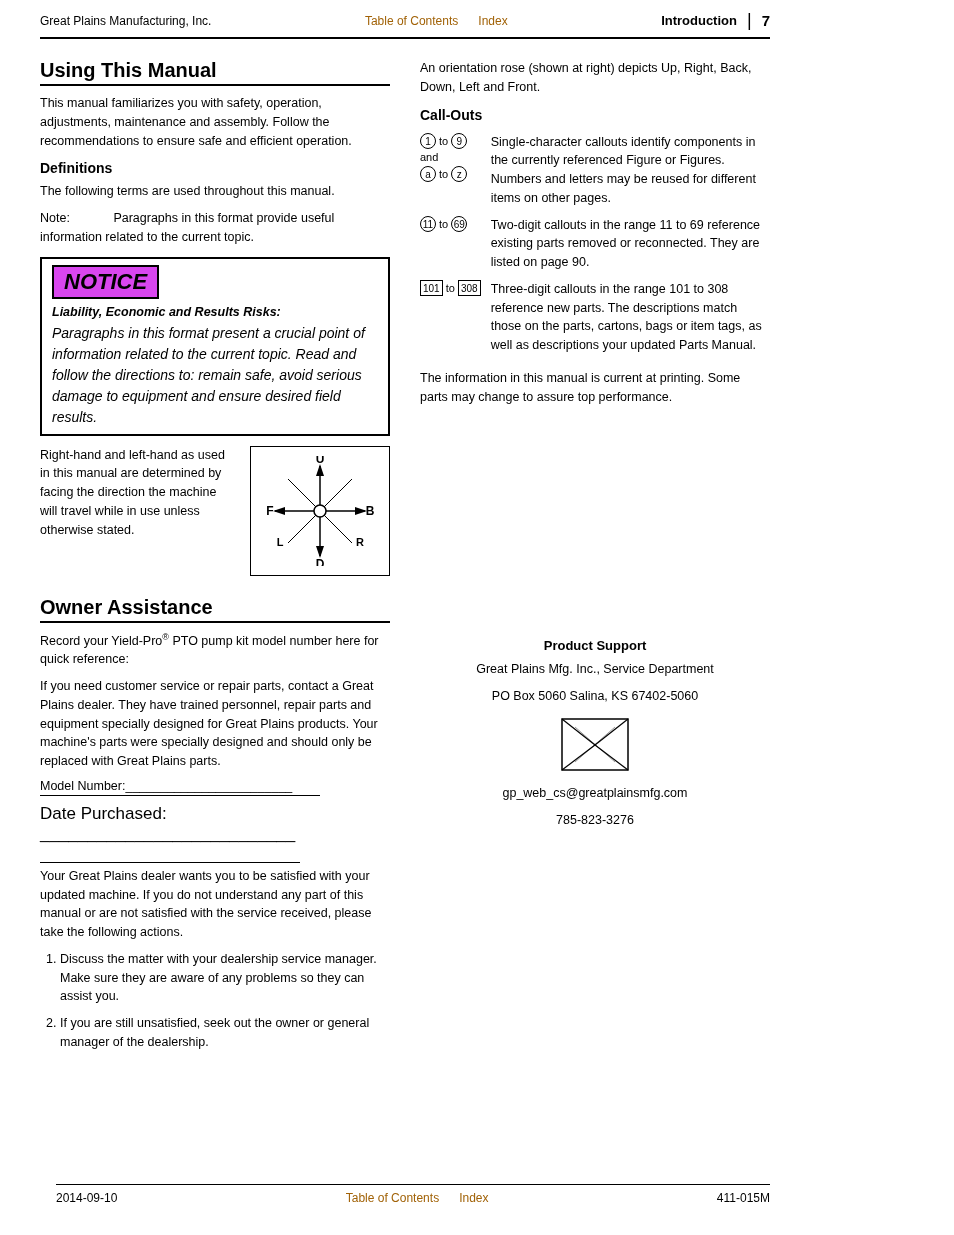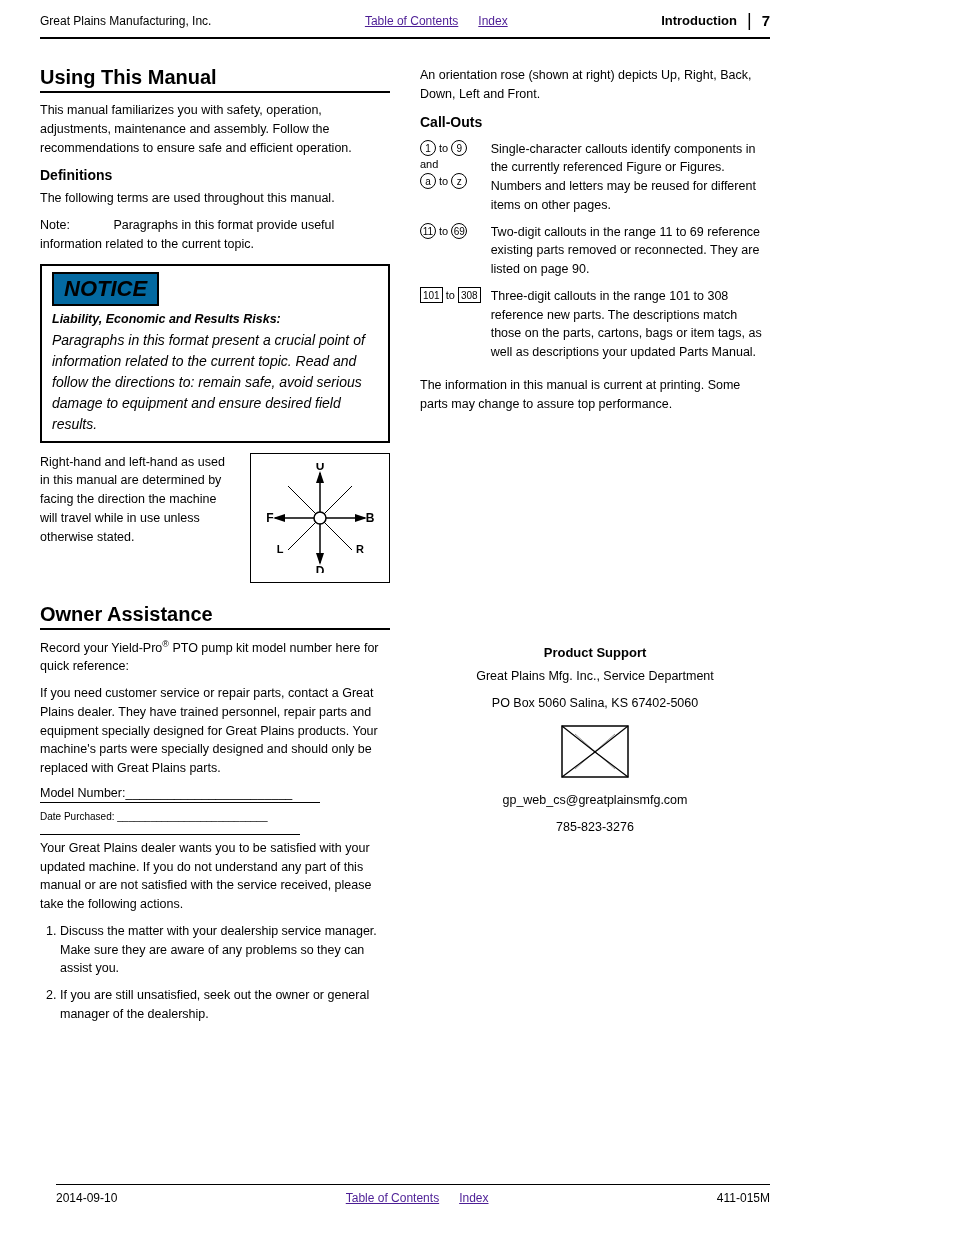--- a/index.html
+++ b/index.html
@@ -27,22 +27,21 @@
       font-size: 12px;
     }
     .header-left {
       color: #000;
     }
     .header-center {
       display: flex;
       gap: 20px;
     }
     .header-center a, .footer-center a {
-      color: #4c1d95;
-      text-decoration: underline;
+      color: #a16207;
       cursor: pointer;
     }
     .header-right {
       font-weight: bold;
       font-size: 13px;
       display: flex;
       align-items: center;
       gap: 8px;
       justify-content: space-between;
     }
@@ -53,21 +52,20 @@
     .header-divider {
       border: none;
       border-top: 2px solid #000;
       margin: 0 40px;
     }
     
     .content {
       padding: 20px 40px 10px 40px;
       display: flex;
       gap: 30px;
-      margin-top: 7px;
     }
     .col-left {
       flex: 1;
       min-width: 0;
     }
     .col-right {
       flex: 1;
       min-width: 0;
     }
     
@@ -105,21 +103,21 @@
     .notice-box {
       border: 2px solid #000;
       padding: 6px 10px;
       margin: 10px 0;
       background: #fff;
     }
     .notice-title {
       font-size: 22px;
       font-weight: bold;
       font-style: italic;
-      background: #0369a1;
+      background: #d946ef;
       border: 2px solid #000;
       padding: 2px 10px;
       display: inline-block;
       margin-bottom: 6px;
     }
     .notice-subtitle {
       font-weight: bold;
       font-style: italic;
       font-size: 12.5px;
       margin-bottom: 4px;
@@ -199,25 +197,25 @@
       margin-top: 20px;
     }
     .model-line {
       font-size: 12.5px;
       margin: 8px 0 4px 0;
       border-bottom: 1px solid #000;
       width: 280px;
       padding-bottom: 2px;
     }
     .date-line {
-      font-size: 10px;
+      font-size: 17px;
       margin: 8px 0 4px 0;
       border-bottom: 1px solid #000;
       width: 260px;
-      padding-bottom: 12px;
+      padding-bottom: 18px;
     }
     ol {
       margin-left: 20px;
       font-size: 12.5px;
       line-height: 1.5;
     }
     ol li {
       margin-bottom: 8px;
     }
     

